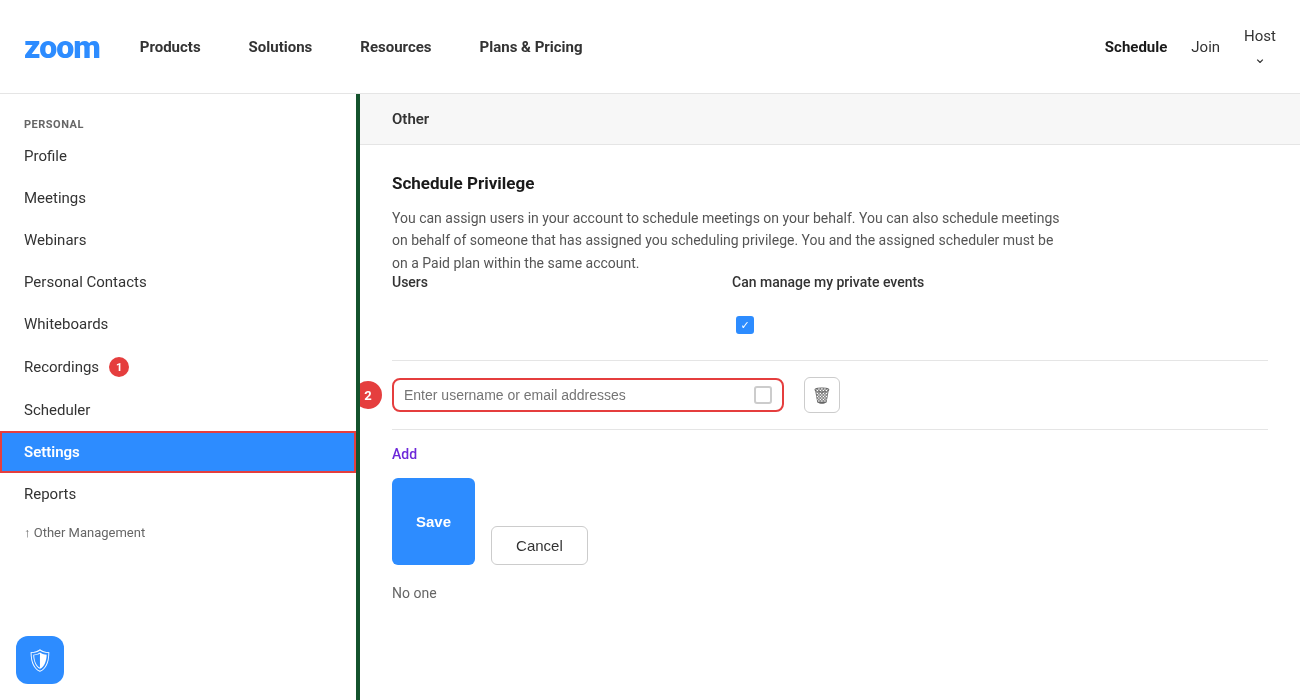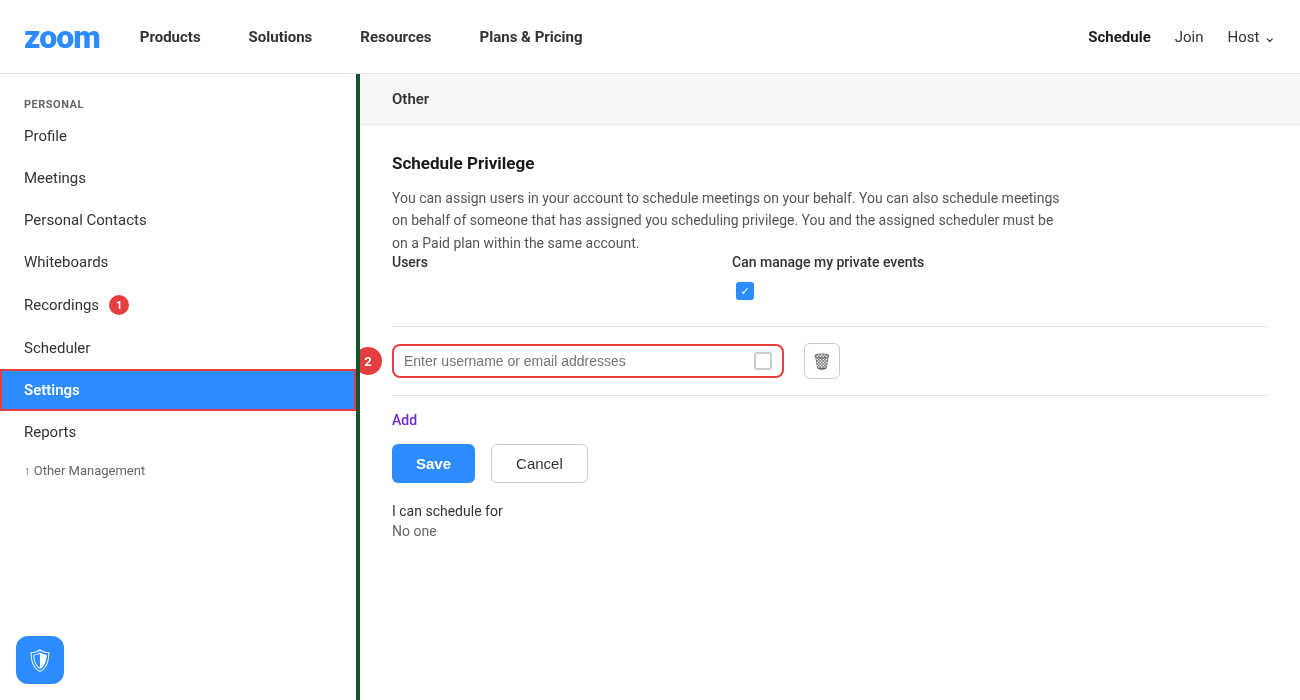--- a/index.html
+++ b/index.html
@@ -1,29 +1,29 @@
 <!DOCTYPE html>
 <html><head>
   <meta charset="utf-8">
   <style>
     * { margin: 0; padding: 0; box-sizing: border-box; }
     body { font-family: -apple-system, BlinkMacSystemFont, 'Segoe UI', Roboto, sans-serif; font-size: 14px; color: #1a1a1a; background: #fff; width: 1300px; height: 700px; overflow: hidden; }
 
     
     .navbar {
-      display: flex; align-items: center; height: 74px; padding: 0 24px;
+      display: flex; align-items: center; height: 94px; padding: 0 24px;
       border-bottom: 1px solid #e5e5e5; background: #fff;
     }
     .navbar-logo { font-size: 32px; font-weight: 900; color: #2D8CFF; margin-right: 40px; letter-spacing: -1px; }
     .nav-links { display: flex; align-items: center; gap: 48px; flex: 1; font-weight: bold; }
     .nav-link { font-size: 15px; color: #333; cursor: pointer; text-decoration: none; }
     .nav-actions { display: flex; align-items: center; gap: 24px; }
     .nav-action-bold { font-weight: 700; font-size: 15px; color: #1a1a1a; cursor: pointer; }
     .nav-action { font-size: 15px; color: #333; cursor: pointer; }
-    .nav-action-dropdown { display: flex; align-items: center; gap: 4px; font-size: 15px; color: #333; cursor: pointer; }
+    .nav-action-dropdown { display: flex; align-items: center; gap: 4px; font-size: 15px; color: #333; cursor: pointer; flex-direction: column; }
 
     
     .main-layout { display: flex; height: calc(700px - 74px); }
 
     
     .sidebar { width: 360px; border-right: 4px solid #14532d; overflow-y: auto; padding-top: 16px; flex-shrink: 0; }
     .sidebar-section-label { font-size: 11px; font-weight: 700; color: #666; text-transform: uppercase; letter-spacing: 0.5px; padding: 8px 24px 4px; }
     .sidebar-item { display: flex; align-items: center; padding: 12px 24px; cursor: pointer; font-size: 15px; color: #333; position: relative; }
     .sidebar-item.active { background: #2D8CFF; color: #fff; font-weight: 600; }
     .sidebar-badge {
@@ -36,21 +36,21 @@
     .content { flex: 1; overflow-y: auto; }
     .section-header {
       background: #f7f7f7; border-bottom: 1px solid #e5e5e5;
       padding: 16px 32px; font-size: 15px; font-weight: 600; color: #333;
     }
     .content-body { padding: 28px 32px; }
     .privilege-title { font-size: 17px; font-weight: 700; color: #1a1a1a; margin-bottom: 14px; }
     .privilege-desc { font-size: 14px; color: #555; line-height: 1.6; max-width: 680px; }
 
     
-    .table-headers { display: flex; align-items: flex-start; gap: 0; margin-bottom: 6px; }
+    .table-headers { display: flex; align-items: flex-start; gap: 0; margin-bottom: 20px; }
     .col-users { width: 340px; font-size: 14px; font-weight: 500; color: #333; padding-left: 0; }
     .col-manage { width: 200px; font-size: 14px; font-weight: 500; color: #333; }
 
     .checkbox-row { display: flex; align-items: center; margin-bottom: 12px; }
     .checkbox-checked {
       width: 18px; height: 18px; border: 2px solid #2D8CFF; border-radius: 3px;
       background: #2D8CFF; display: flex; align-items: center; justify-content: center; margin-left: 4px;
     }
     .checkbox-checked::after { content: '✓'; color: #fff; font-size: 11px; }
 
@@ -84,21 +84,21 @@
 
     .add-link { color: #6d28d9; font-size: 14px; font-weight: 500; cursor: pointer; margin-bottom: 16px; display: inline-block; }
 
     .btn-row { display: flex; gap: 16px; margin-bottom: 20px; }
     .btn-save {
       background: #2D8CFF; color: #fff; border: none; border-radius: 6px;
       padding: 10px 24px; font-size: 15px; font-weight: 600; cursor: pointer;
     }
     .btn-cancel {
       background: #fff; color: #333; border: 1px solid #ccc; border-radius: 6px;
-      padding: 10px 24px; font-size: 15px; cursor: pointer;
+      padding: 10px 24px; font-size: 15px; cursor: pointer; margin-top: 48px;
     }
 
     .schedule-for-label { font-size: 14px; color: #333; margin-bottom: 4px; }
     .schedule-for-value { font-size: 14px; color: #666; }
 
     
     .bottom-icon {
       position: fixed; bottom: 16px; left: 16px;
       width: 48px; height: 48px; border-radius: 12px;
       background: #2D8CFF; display: flex; align-items: center; justify-content: center;
@@ -141,20 +141,23 @@
   <aside class="sidebar">
     <div class="sidebar-section-label">PERSONAL</div>
 
     <div class="sidebar-item">
       <span>Profile</span>
     </div>
     <div class="sidebar-item">
       <span>Meetings</span>
     </div>
     <div class="sidebar-item">
+      <span>Webinars</span>
+    </div>
+    <div class="sidebar-item">
       <span>Personal Contacts</span>
     </div>
     <div class="sidebar-item">
       <span>Whiteboards</span>
     </div>
     <div class="sidebar-item">
       <span>Recordings</span>
       <span class="sidebar-badge">1</span>
     </div>
     <div class="sidebar-item">
@@ -210,21 +213,20 @@
       
       <a class="add-link">Add</a>
 
       
       <div class="btn-row">
         <button class="btn-save">Save</button>
         <button class="btn-cancel">Cancel</button>
       </div>
 
       
-      <div class="schedule-for-label">I can schedule for</div>
       <div class="schedule-for-value">No one</div>
     </div>
   </main>
 </div>
 
 <div class="bottom-icon">
   <span class="shield-icon">🛡</span>
 </div>
 
 </body></html>

